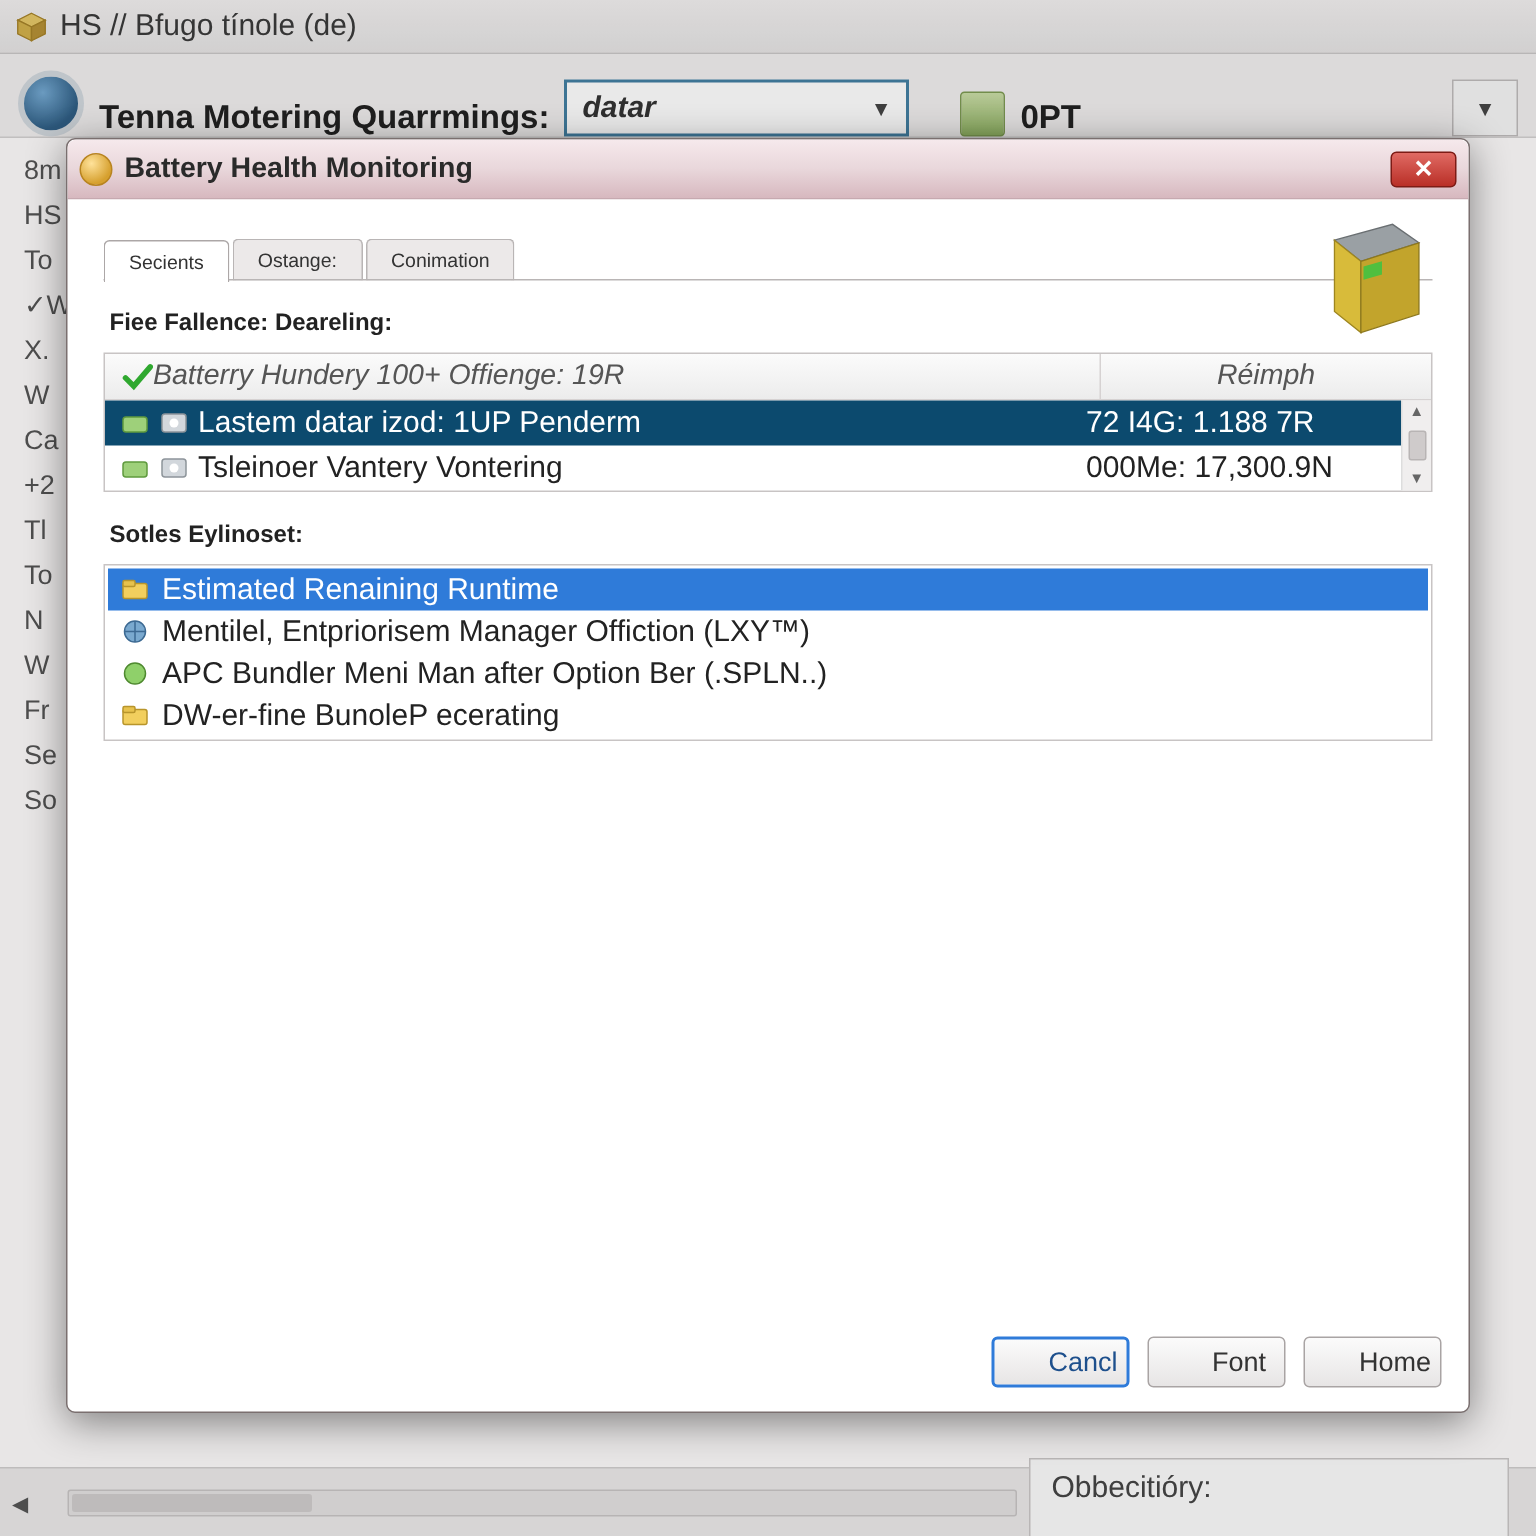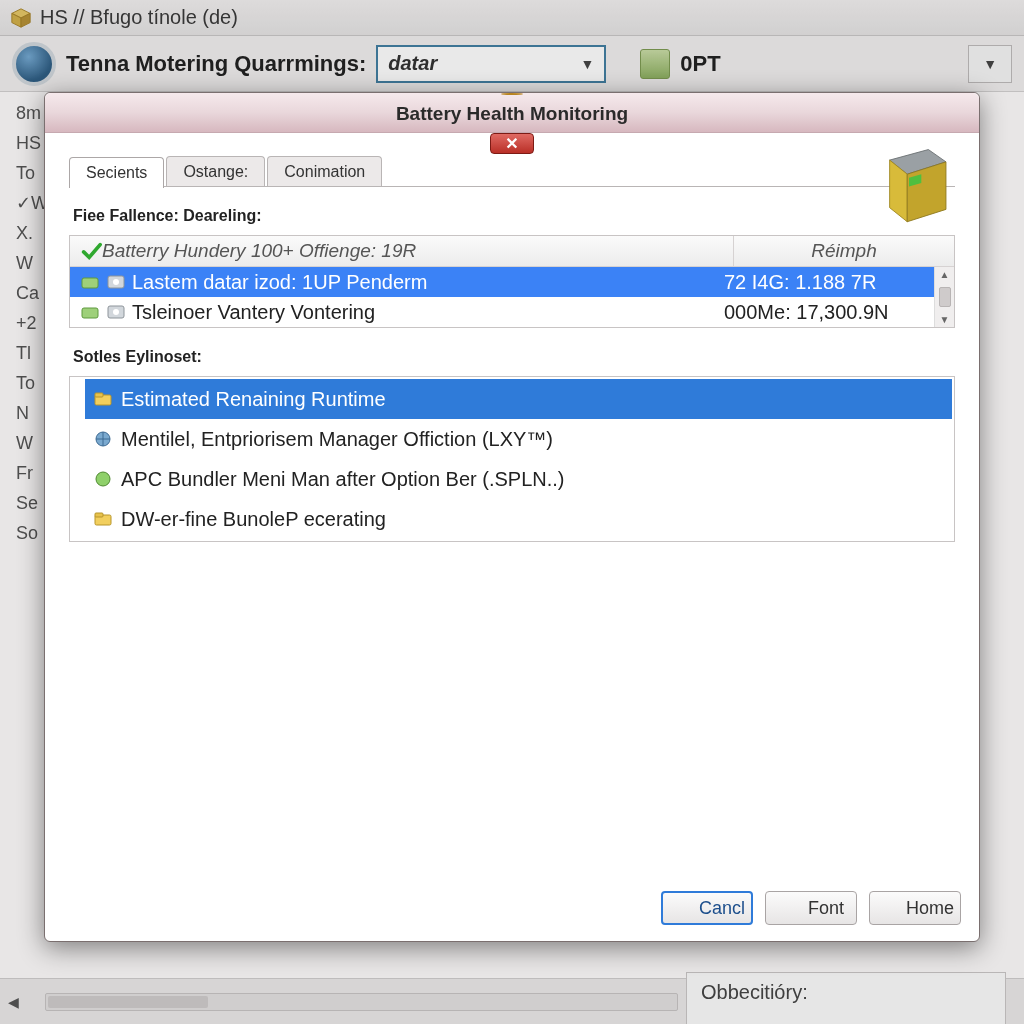--- a/index.html
+++ b/index.html
@@ -31,21 +31,21 @@
     font-size: 20px;
     color: #3a3a3a;
   }
   .cube-icon {
     width: 22px; height: 22px;
     display: inline-block;
   }
   .bg-toolbar {
     height: 56px;
     display: flex;
-    align-items: center;
+    align-items: flex-end;
     padding: 0 12px;
     gap: 10px;
     background: #efeded;
     border-bottom: 1px solid #d2d0d0;
     font-size: 22px;
     font-weight: 600;
   }
   .globe {
     width: 44px; height: 44px;
     border-radius: 50%;
@@ -148,21 +148,20 @@
   }
   .dlg-titlebar {
     height: 40px;
     background: linear-gradient(#f6e9ec,#e9d7db 50%,#d7b8bf);
     border-bottom: 1px solid #c6a9b0;
     border-radius: 6px 6px 0 0;
     display: flex;
     align-items: center;
     padding: 0 8px;
     gap: 8px;
-    flex-direction: column;
   }
   .dlg-titlebar-icon {
     width: 22px; height: 22px;
     border-radius: 50%;
     background: radial-gradient(circle at 35% 30%,#ffe29a,#d6a02e 70%);
     border: 1px solid #b88420;
   }
   .dlg-title {
     font-size: 19px;
     font-weight: 600;
@@ -195,21 +194,21 @@
     width: 88px; height: 86px;
   }
 
   .tabs {
     display: flex;
     height: 36px;
     align-items: flex-end;
   }
   .tab {
     padding: 6px 16px;
-    font-size: 16px;
+    font-size: 13px;
     color: #333;
     background: #ece9e9;
     border: 1px solid #b9b5b5;
     border-bottom: none;
     border-radius: 4px 4px 0 0;
     margin-right: 2px;
   }
   .tab.active {
     background: #fff;
     font-weight: 500;
@@ -270,21 +269,21 @@
     gap:6px;
     white-space: nowrap;
     overflow: hidden;
   }
   .list-row .col-r {
     width: 220px;
     padding: 0 10px;
     white-space: nowrap;
   }
   .list-row.selected {
-    background: #3b82f6;
+    background: #0c4a6e;
     color: #fff;
     gap: 48px;
   }
   .mini-icon {
     width: 20px; height: 20px;
     display:inline-block;
   }
   .scroll-gutter {
     width: 20px;
     background: #f0eeee;
@@ -301,24 +300,23 @@
 
   .list2 {
     border: 1px solid #c8c4c4;
     background: #fff;
     padding: 2px;
   }
   .list2-row {
     display: flex;
     align-items: center;
     font-size: 20px;
-    height: 40px;
+    height: 28px;
     padding: 0 8px;
     gap: 8px;
-    margin-left: 13px;
   }
   .list2-row.selected {
     background: #2f7bd9;
     color: #fff;
   }
 
   .dlg-footer {
     display: flex;
     justify-content: flex-end;
     gap: 12px;

